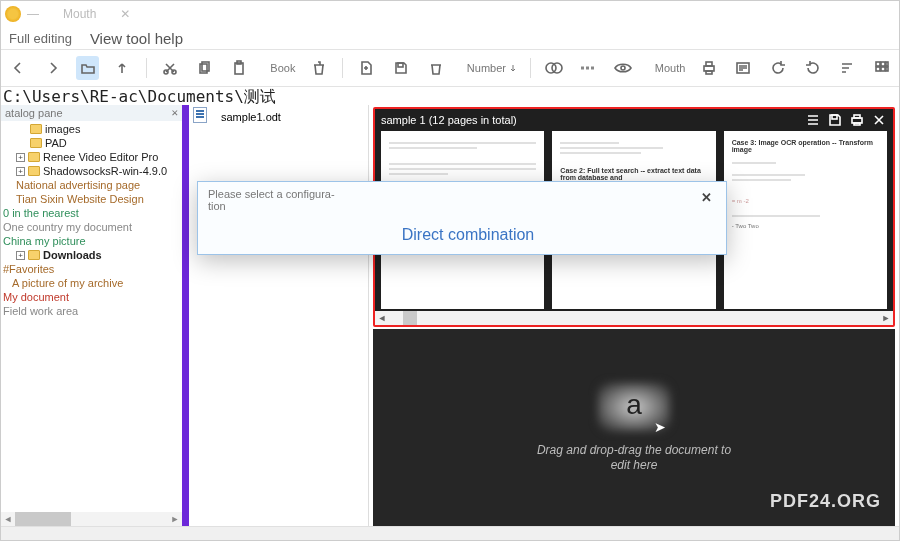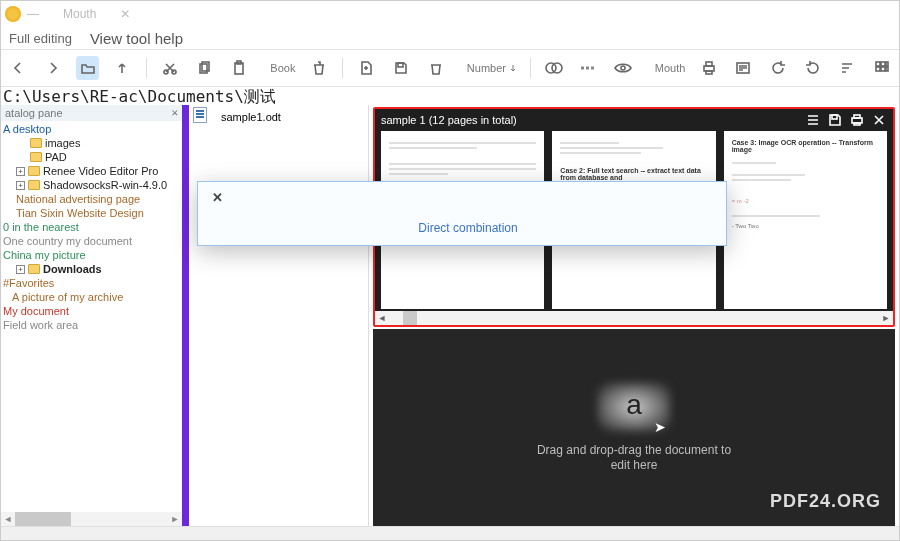--- a/index.html
+++ b/index.html
@@ -62,35 +62,35 @@
 .preview-pages .page .pline { height:2px; background:#e0e0e0; margin:3px 0; }
 .preview-pages .page .ptitle { font-size:7px; color:#333; font-weight:600; margin-bottom:4px; }
 .preview-scroll { position:absolute; left:0; right:0; bottom:0; height:14px; background:#f3f3f3; display:flex; }
 .preview-scroll .thumb { position:absolute; left:14px; width:14px; top:0; bottom:0; background:#c9c9c9; }
 .preview-scroll .arrow { width:14px; display:flex; align-items:center; justify-content:center; font-size:9px; color:#666; }
 .preview-scroll .track { flex:1; position:relative; }
 
 .dark-area { position:absolute; top:224px; left:4px; right:4px; bottom:0; background:#262626; display:flex; flex-direction:column; align-items:center; justify-content:center; }
 .dark-area .blob { width:72px; height:48px; background:radial-gradient(ellipse,#ccc 0%, #555 70%, #262626 100%); filter:blur(4px); border-radius:12px; position:relative; }
 .dark-area .a { position:absolute; font-size:28px; color:#222; font-weight:300; left:50%; top:50%; transform:translate(-50%,-55%); }
-.dark-area .hint { margin-top:12px; color:#bdbdbd; font-size:12px; text-align:center; line-height:15px; }
+.dark-area .hint { margin-top:12px; color:#bdbdbd; font-size:12px; text-align:center; line-height:15px;font-style:italic; }
 .dark-area .cursor { position:absolute; left:56px; top:36px; font-size:14px; color:#fff; pointer-events:none; }
 
 .brand { position:absolute; right:18px; bottom:14px; font-size:18px; color:#ddd; font-weight:700; letter-spacing:1px; }
 
 .statusbar { position:absolute; left:0; right:0; bottom:0; height:14px; background:#f0f0f0; border-top:1px solid #e0e0e0; }
 
 
 .modal { position:absolute; top:180px; left:196px; width:530px; background:#fafdff; border:1px solid #9cc3e8; box-shadow:0 6px 24px rgba(0,0,0,0.25); font-size:11px; z-index:50; }
 .modal .m-head { display:flex; justify-content:space-between; align-items:flex-start; padding:6px 10px 4px; color:#777; }
 .modal .m-head .x { font-weight:700; color:#444; cursor:pointer; font-size:13px; padding:2px 4px; }
 .modal .m-row { text-align:center; padding:10px 0; border-top:1px dashed #c6ddc6; }
 .modal .m-row.first { border-top:none; }
 .modal .m-row a { cursor:pointer; }
-.modal .m-direct { color:#3a74c4; font-size:12px;margin-left:12px; }
+.modal .m-direct { color:#3a74c4; font-size:16px;margin-left:12px; }
 .modal .quality-row { display:flex; justify-content:center; gap:20px; align-items:center; }
 .modal .q { cursor:pointer; font-size:11px; }
 .modal .q.low { color:#3f8f3f; }
 .modal .q.med { color:#b0b4e0; font-size:9px; }
 .modal .q.high { color:#a8c48a; font-size:9px; }
 .modal .q.vhigh { color:#6a8fd4; }
 .modal .q.best { color:#39a35e; }
 .modal .q.fax { color:#4a7fd0; }
 .modal .m-custom { color:#4a9a4a; font-size:12px; }
 </style>
@@ -246,23 +246,20 @@
 <div class="pathbar">C:\Users\RE-ac\Documents\测试</div>
 
 <div class="workspace">
 
   <div class="left-panel">
     <div class="catalog-head">
       <span>atalog pane</span>
       <span class="x">✕</span>
     </div>
     <div class="tree">
-      <div class="row blue">
-          <span>A desktop</span>
-        </div>
       <div class="row black">
           <span class="indent" style="width:24px"></span>
           <span class="folder-ico"></span>
           <span>images</span>
         </div>
       <div class="row black">
           <span class="indent" style="width:24px"></span>
           <span class="folder-ico"></span>
           <span>PAD</span>
         </div>
@@ -412,16 +409,18 @@
     </div>
 
     <div class="brand">PDF24.ORG</div>
   </div>
 </div>
 
 <div class="statusbar"></div>
 
 <div class="modal">
   <div class="m-head">
+    <span style="white-space:pre-line">Please select a configura-
+tion</span>
     <span class="x">✕</span>
   </div>
   <div class="m-row first"><a class="m-direct">Direct combination</a></div>
 </div>
 
 </body></html>

